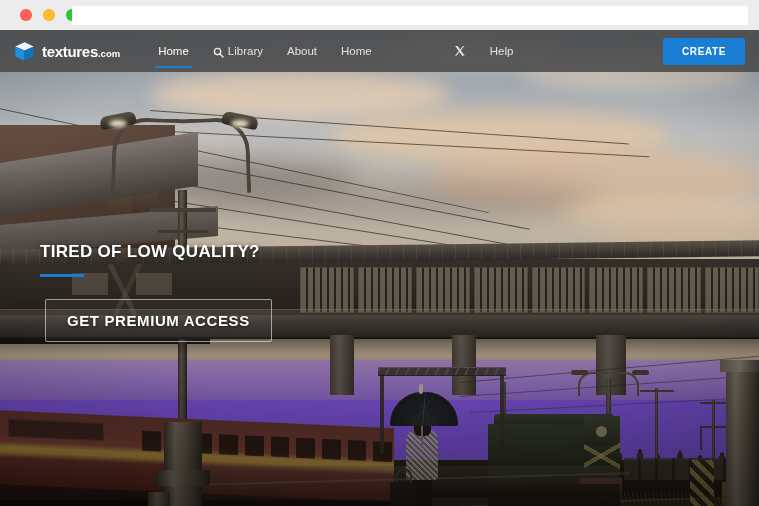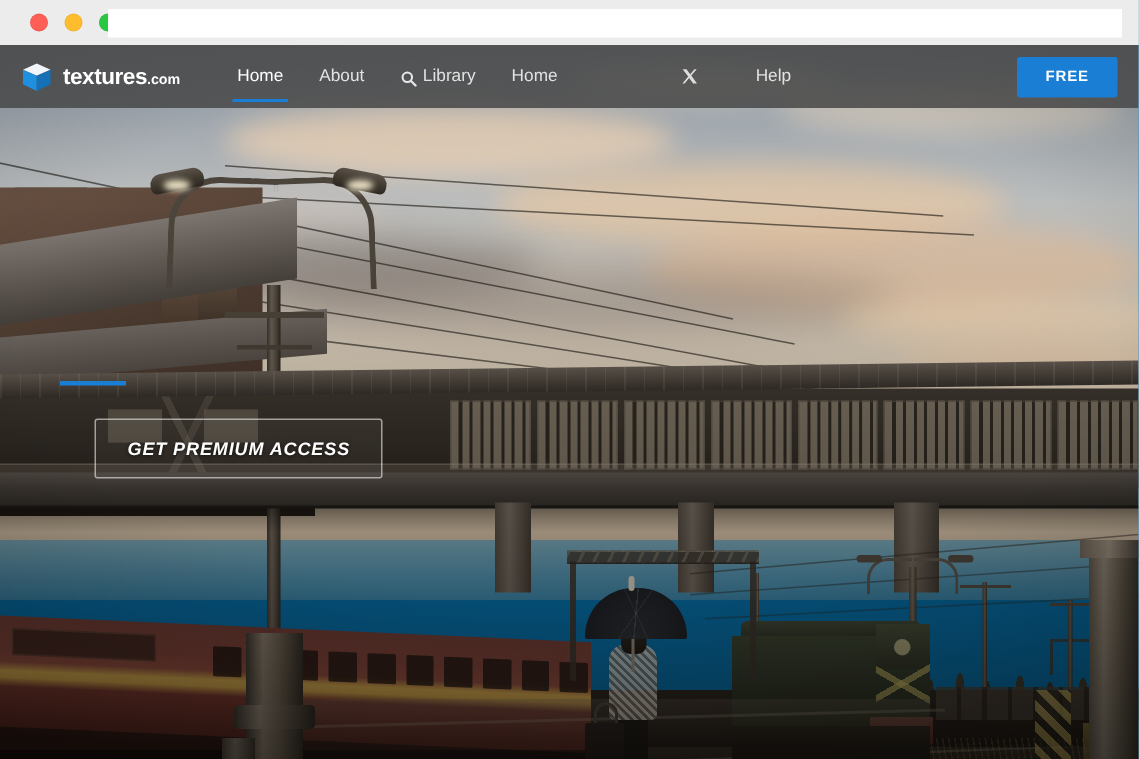--- a/index.html
+++ b/index.html
@@ -27,21 +27,21 @@
   #url-bar{
     position:absolute; left:72px; top:6px; width:676px; height:19px;
     background:#ffffff; border:none;
     font-family:"Liberation Sans", sans-serif; font-size:11px;
     color:#333; padding:0 8px; outline:none;
   }
 
   
   #page{
     position:absolute; left:0; top:30px; width:759px; height:476px;
-    overflow:hidden; background:#0369a1;
+    overflow:hidden; background:#8b5cf6;
   }
 
   
   #hero-artwork{ position:absolute; inset:0; overflow:hidden; }
 
   
   .sky{
     position:absolute; left:0; top:0; width:100%; height:330px;
     background:
       linear-gradient(to bottom,
@@ -557,21 +557,21 @@
   .nav-link.active{ color:#ffffff; }
   .nav-link.active::after{
     content:""; position:absolute; left:9px; right:9px; bottom:4px;
     height:2.5px; background:#1a7fd4;
   }
   .search-glyph{
     display:inline-block; width:11px; height:11px; position:relative; top:1px;
   }
 
   .nav-mid{
-    display:flex; align-items:center; gap:14px; margin-left:58px;
+    display:flex; align-items:center; gap:0; margin-left:58px;
   }
   .x-icon{ width:12px; height:12px; display:block; }
   .nav-icon-btn{
     padding:0 12px; height:42px; display:flex; align-items:center;
     cursor:pointer;
   }
   .subscribe-btn{
     margin-left:18px;
     border:1.5px solid #c8813c;
     color:#ffffff; background:transparent;
@@ -605,29 +605,28 @@
   .hero-actions{
     margin-top:22px; display:flex; align-items:stretch; gap:0;
   }
   .btn-primary{
     background:#1a7fd4; color:#ffffff; border:none;
     font-size:10.5px; font-weight:bold; letter-spacing:.6px;
     padding:12px 21px; cursor:pointer; border-radius:2px;
     font-family:"Liberation Sans", sans-serif;
   }
   .btn-ghost{
-    margin-left:23px;
+    margin-left:5px;
     background:rgba(255,255,255,.04);
     border:1px solid rgba(255,255,255,.55);
     color:#ffffff;
-    font-size:12px; font-weight:bold; letter-spacing:.6px;
+    font-size:15px; font-weight:bold; letter-spacing:.6px;
     padding:12px 21px; cursor:pointer; border-radius:2px;
     font-family:"Liberation Sans", sans-serif;
     text-shadow:0 1px 3px rgba(0,0,0,.6);
-    font-style:italic;
   }
 </style>
 </head>
 <body>
 
 <div id="browser-chrome">
   <div class="traffic-lights">
     <span class="dot red"></span>
     <span class="dot yellow"></span>
     <span class="dot green"></span>
@@ -794,48 +793,49 @@
         <polygon points="22.5,6.2 12,10.9 12,22.5 22.5,17.3" fill="#1670b5"></polygon>
       </svg>
       <span class="logo-text"><span>textures</span><span class="tld">.com</span></span>
     </a>
 
     <div class="nav-links">
       <a class="nav-link active" href="#">
         <span>Home</span>
       </a>
       <a class="nav-link" href="#">
-        <span>About</span>
-      </a>
-      <a class="nav-link" href="#">
         <svg class="search-glyph" viewBox="0 0 16 16">
           <circle cx="6.6" cy="6.6" r="4.6" fill="none" stroke="#e8e8e8" stroke-width="2"></circle>
           <line x1="10.2" y1="10.2" x2="14.6" y2="14.6" stroke="#e8e8e8" stroke-width="2.2" stroke-linecap="round"></line>
         </svg>
         <span>Library</span>
+      </a>
+      <a class="nav-link" href="#">
+        <span>About</span>
       </a>
       <a class="nav-link" href="#">
         <span>Home</span>
       </a>
     </div>
 
     <div class="nav-mid">
       <a class="nav-icon-btn" href="#">
         <svg class="x-icon" viewBox="0 0 24 24">
           <path d="M2.2 2.2h5.1l5.0 6.7 5.6-6.7h3.0l-7.2 8.5 7.6 10.6h-5.1l-5.3-7.2-6.0 7.2H1.9l7.7-9.2L2.2 2.2z" fill="#dcdcdc"></path>
         </svg>
       </a>
       <a class="nav-link" href="#">
         <span>Help</span>
       </a>
     </div>
 
-    <button class="login-btn">FREE</button>
+    <button class="login-btn">CREATE</button>
   </nav>
 
   <div id="hero-copy">
+    <h1 class="hero-title">TIRED OF LOW QUALITY?</h1>
     <div class="hero-accent"></div>
     <div class="hero-actions">
       <button class="btn-ghost">GET PREMIUM ACCESS</button>
     </div>
   </div>
 
 </div>
 
 </body></html>

